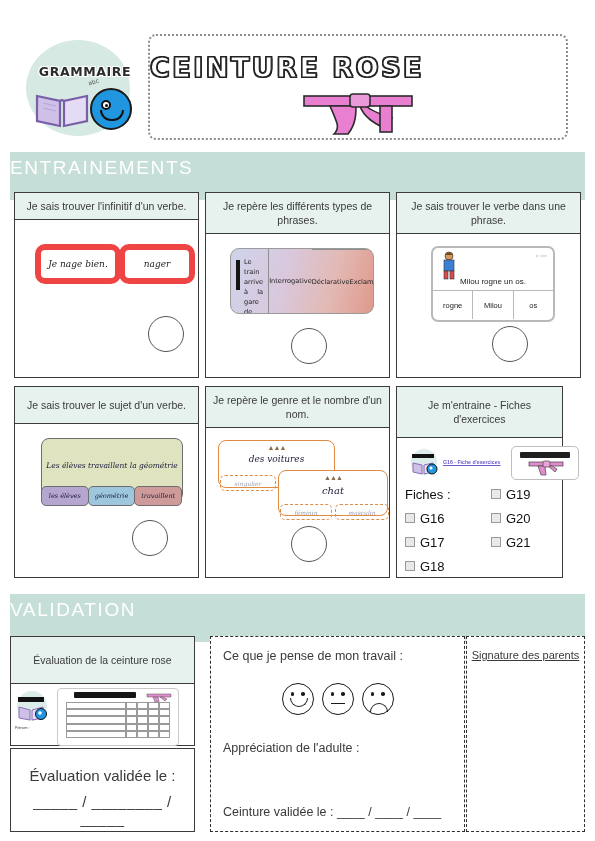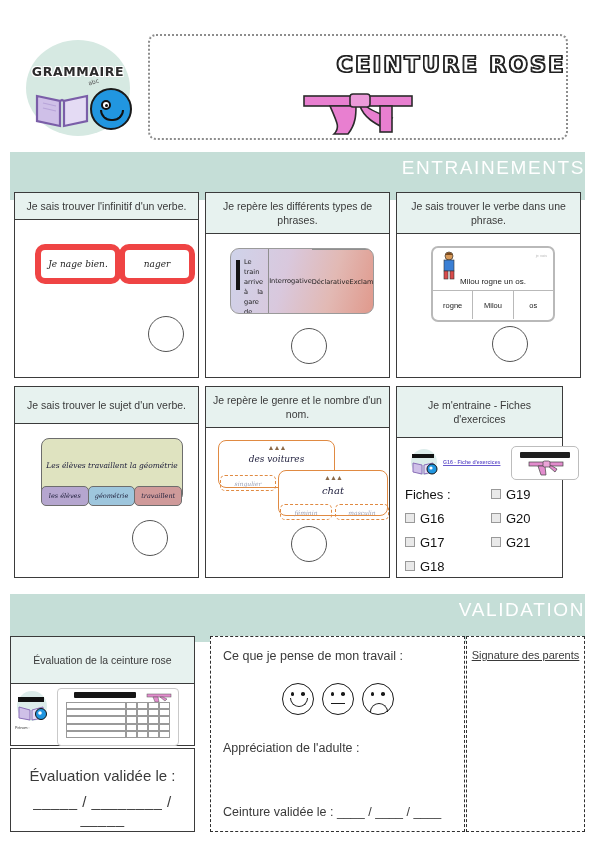--- a/index.html
+++ b/index.html
@@ -8,46 +8,46 @@
     font-family:"Liberation Sans", sans-serif;
     color:#3a3a3a;position:relative;overflow:hidden;
   }
   .page{position:relative;width:595px;height:841px;}
 
   
   .header{position:absolute;left:0;top:14px;width:595px;height:120px;}
   .logo-wrap{position:absolute;left:16px;top:12px;width:122px;height:110px;}
   .logo-circle{position:absolute;left:10px;top:14px;width:104px;height:96px;
      border-radius:50%;background:#d6e9e2;}
-  .logo-title{position:absolute;left:0;top:38px;width:124px;text-align:center;
+  .logo-title{position:absolute;left:7px;top:38px;width:124px;text-align:center;
      font-family:"DejaVu Sans", sans-serif;font-weight:bold;font-size:12.5px;
      letter-spacing:.6px;color:#2b2b2b;
      text-shadow:-1px -1px 0 #fff,1px -1px 0 #fff,-1px 1px 0 #fff,1px 1px 0 #fff;}
   .book{position:absolute;left:18px;top:62px;width:56px;height:40px;}
   .smiley{position:absolute;left:74px;top:62px;width:38px;height:38px;
      border-radius:50%;background:#2196e0;border:2px solid #1a1a1a;}
   .smiley .eye{position:absolute;left:9px;top:10px;width:10px;height:10px;border-radius:50%;
      background:#fff;border:2px solid #111;box-sizing:border-box;}
   .smiley .eye i{position:absolute;left:2px;top:2px;width:3px;height:3px;border-radius:50%;background:#111;}
   .smiley .mouth{position:absolute;left:8px;top:20px;width:20px;height:9px;
      border:2px solid #111;border-top:none;border-radius:0 0 14px 14px;}
   .abc{position:absolute;left:72px;top:52px;font-size:6px;color:#555;transform:rotate(-18deg);
      font-family:"DejaVu Sans", sans-serif;}
 
   .title-box{position:absolute;left:148px;top:20px;width:420px;height:106px;
      border:2px dotted #8d8d8d;border-radius:8px;background:#fff;box-sizing:border-box;}
-  .title-text{position:absolute;left:0;top:16px;width:100%;text-align:right;
-     font-family:"DejaVu Sans", sans-serif;font-weight:bold;font-size:22px;letter-spacing:2.5px;
+  .title-text{position:absolute;left:0;top:16px;width:100%;text-align:left;
+     font-family:"DejaVu Sans", sans-serif;font-weight:bold;font-size:27px;letter-spacing:2.5px;
      color:#fff;-webkit-text-stroke:1.2px #222;text-stroke:1.2px #222;
      text-shadow:-1.1px -1.1px 0 #222,1.1px -1.1px 0 #222,-1.1px 1.1px 0 #222,1.1px 1.1px 0 #222;}
   .belt{position:absolute;left:50%;top:52px;transform:translateX(-50%);}
 
   
   .banner{position:absolute;left:10px;width:575px;height:48px;background:#c5ded7;
-     color:#ffffff;font-size:19px;letter-spacing:1.6px;text-align:right;line-height:32px;}
+     color:#ffffff;font-size:19px;letter-spacing:1.6px;text-align:left;line-height:32px;}
   #banner-entrainements{top:152px;}
   #banner-validation{top:594px;}
 
   
   .card{position:absolute;border:1.6px solid #3b3b3b;background:#fff;box-sizing:border-box;}
   .card-head{background:#e7f2ef;border-bottom:1.6px solid #3b3b3b;
      font-size:10.5px;text-align:center;color:#3a3a3a;padding:6px 6px;line-height:1.35;}
   .card-body{position:relative;height:calc(100% - 42px);}
   .circle{position:absolute;right:14px;bottom:10px;width:34px;height:34px;border-radius:50%;
      border:1.4px solid #555;background:#fff;}

